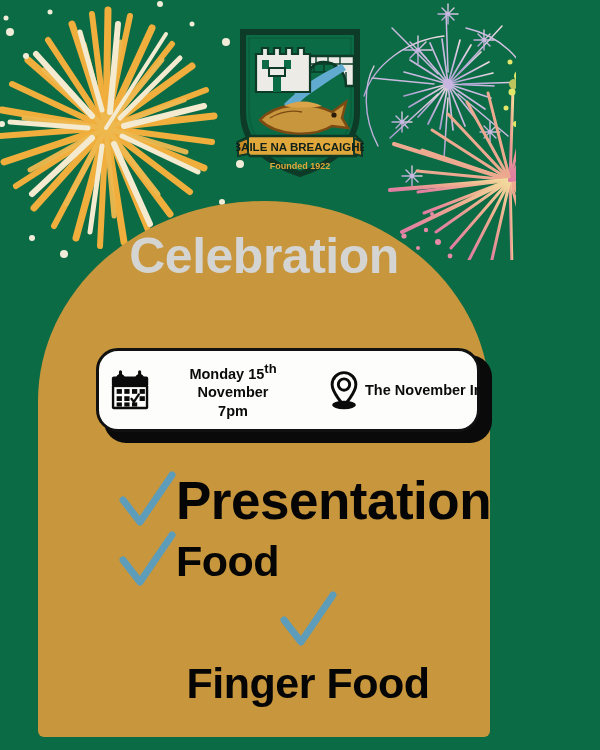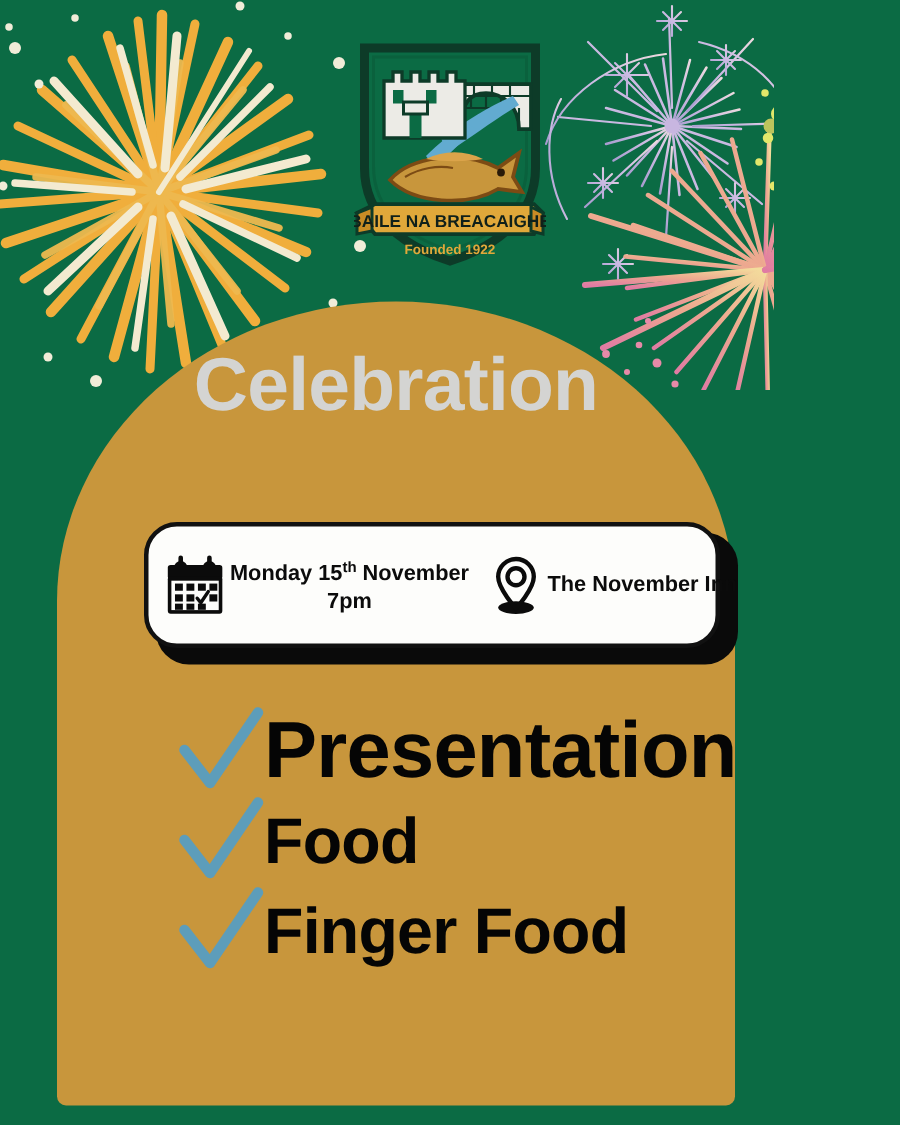--- a/index.html
+++ b/index.html
@@ -45,34 +45,34 @@
     display:flex;align-items:center;box-sizing:border-box;
   }
   .card-seg{display:flex;align-items:center;}
   .seg-date{padding-left:10px;}
   .seg-loc{padding-left:10px;}
   .ico{flex:0 0 auto;display:block;}
   .date-txt{
     font-size:14.5px;font-weight:bold;color:#0b0b0b;
     text-align:center;line-height:19px;width:160px;
   }
-  .date-txt sup{font-size:10px;vertical-align:super;}
+  .date-txt sup{font-size:13px;vertical-align:super;}
   .loc-txt{font-size:14.5px;font-weight:bold;color:#0b0b0b;white-space:nowrap;}
 
   
   .list{position:absolute;left:118px;top:470px;width:380px;}
   .row{display:flex;align-items:center;margin-bottom:2px;}
   .tick{flex:0 0 auto;width:58px;height:62px;}
   .row .txt{
     font-size:43px;font-weight:bold;color:#050505;
     line-height:62px;letter-spacing:-0.5px;white-space:nowrap;
   }
   .row.r1 .txt{font-size:53px;}
   .row.r2{margin-top:-4px;}
-  .row.r3{margin-top:-4px;}
+  .row.r3{margin-top:-4px;flex-direction:column;}
 </style>
 </head>
 <body>
 
 <div id="poster">
 
   <svg class="fw-layer" viewBox="0 0 600 260" width="600" height="260">
     <defs>
       <linearGradient id="gPink" x1="0" y1="1" x2="1" y2="0">
         <stop offset="0" stop-color="#e07ba3"></stop>

